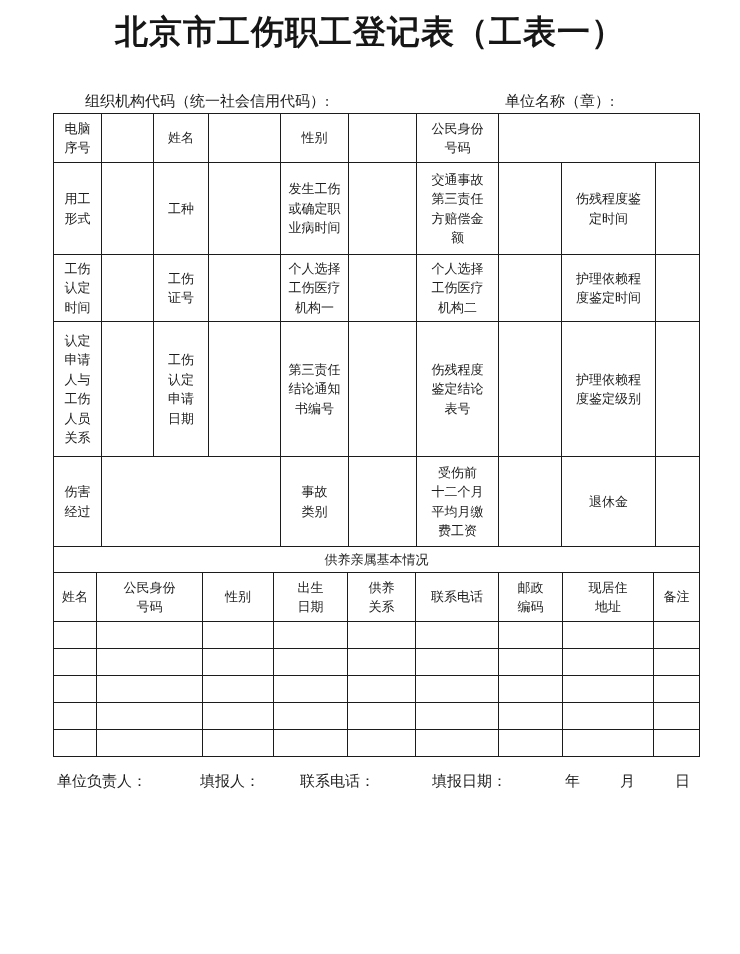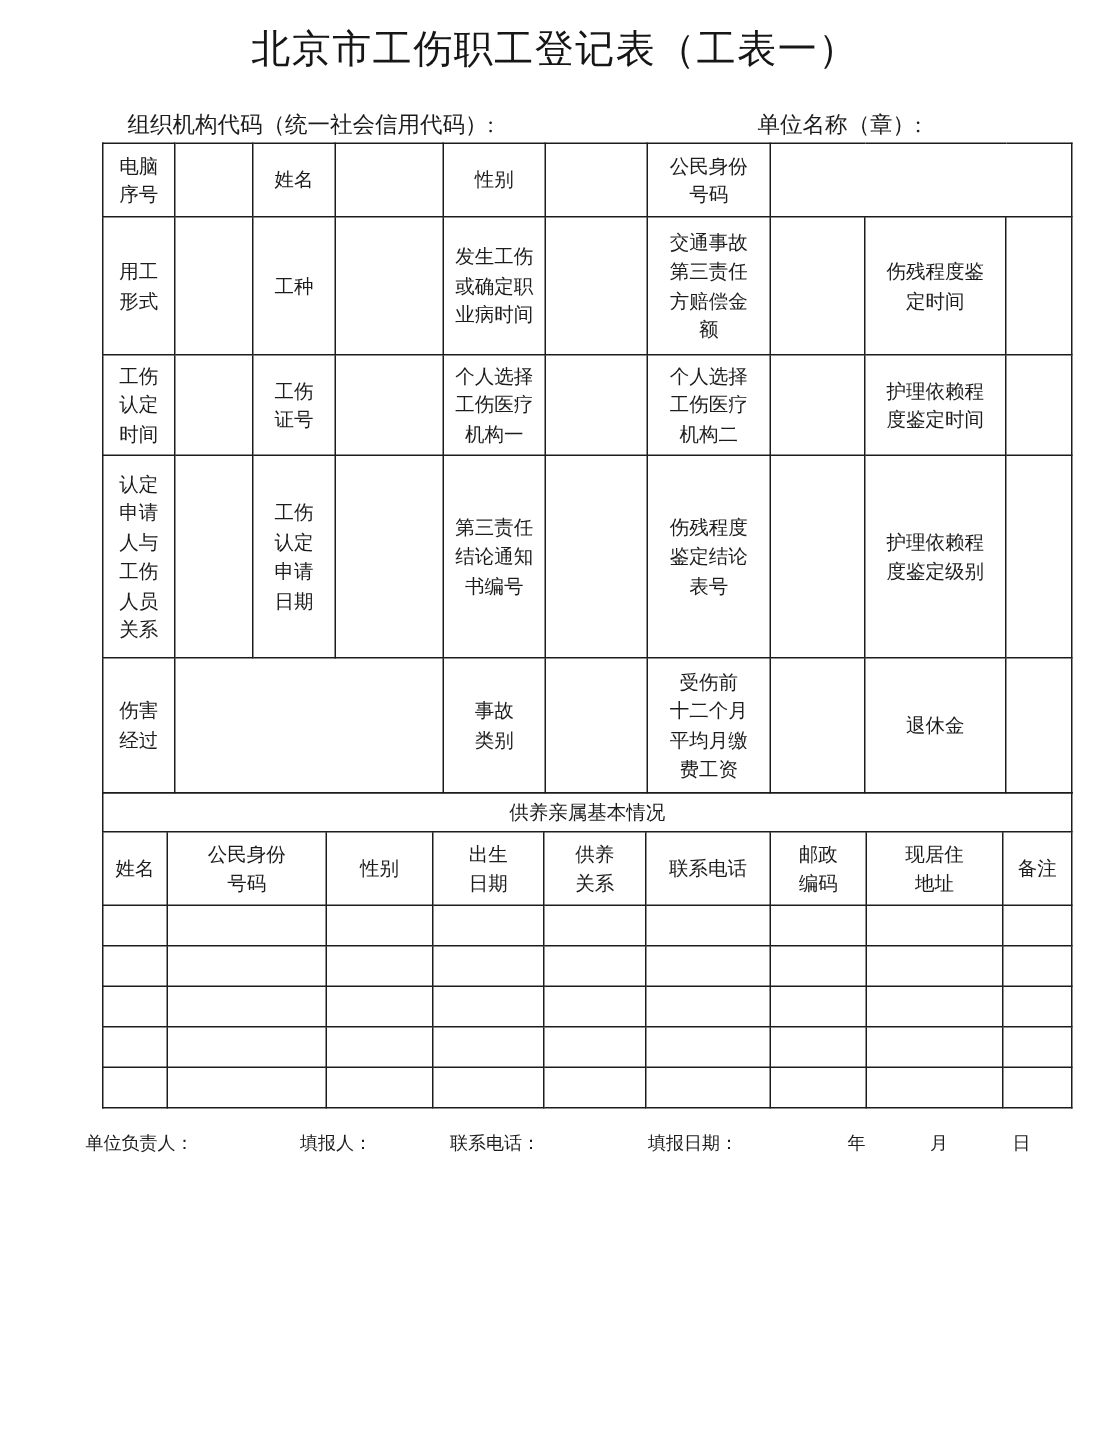--- a/index.html
+++ b/index.html
@@ -4,41 +4,41 @@
 <style>
   html,body{margin:0;padding:0;}
   body{
     width:740px;height:954px;background:#ffffff;color:#1c1c1c;
     font-family:"Liberation Serif","DejaVu Serif",serif;
     -webkit-font-smoothing:antialiased;
   }
   .page{position:relative;width:740px;height:954px;overflow:hidden;background:#ffffff;}
   .title{
     margin:0;padding-top:16px;text-align:center;
-    font-size:26px;line-height:32px;font-weight:400;letter-spacing:1px;
+    font-size:33px;line-height:32px;font-weight:700;letter-spacing:1px;
     font-family:"Liberation Sans","DejaVu Sans",sans-serif;color:#161616;
   }
-  .subtitle{position:relative;margin-top:26px;height:21px;font-size:15px;text-align:center;}
+  .subtitle{position:relative;margin-top:44px;height:21px;font-size:15px;text-align:center;}
   .subtitle .sub-left{position:absolute;left:85px;top:0;}
   .subtitle .sub-right{position:absolute;left:505px;top:0;}
   table{
     border-collapse:collapse;table-layout:fixed;
-    margin-left:68px;width:646px;
+    margin-left:53px;width:646px;
   }
   td{
     border:1px solid #1c1c1c;
     text-align:center;vertical-align:middle;
     font-size:13px;line-height:1.5;
     white-space:pre-line;padding:1px 2px;overflow:hidden;
   }
   table.t2{margin-top:-1px;}
   tr.h49{height:49px;} tr.h45{height:45px;} tr.h92{height:92px;}
   tr.h67{height:67px;} tr.h135{height:135px;} tr.h90{height:90px;}
   tr.h26{height:26px;} tr.h27{height:27px;}
-  .footer{position:relative;margin-top:15px;height:20px;font-size:12px;}
+  .footer{position:relative;margin-top:15px;height:20px;font-size:15px;}
   .footer span{position:absolute;top:0;}
   .footer span:nth-child(1){left:57px;}
   .footer span:nth-child(2){left:188px;margin-left:12px;}
   .footer span:nth-child(3){left:300px;font-family:Liberation Serif, serif;}
   .footer span:nth-child(4){left:432px;}
   .footer span:nth-child(5){left:565px;}
   .footer span:nth-child(6){left:620px;}
   .footer span:nth-child(7){left:675px;}
 </style>
 </head>

